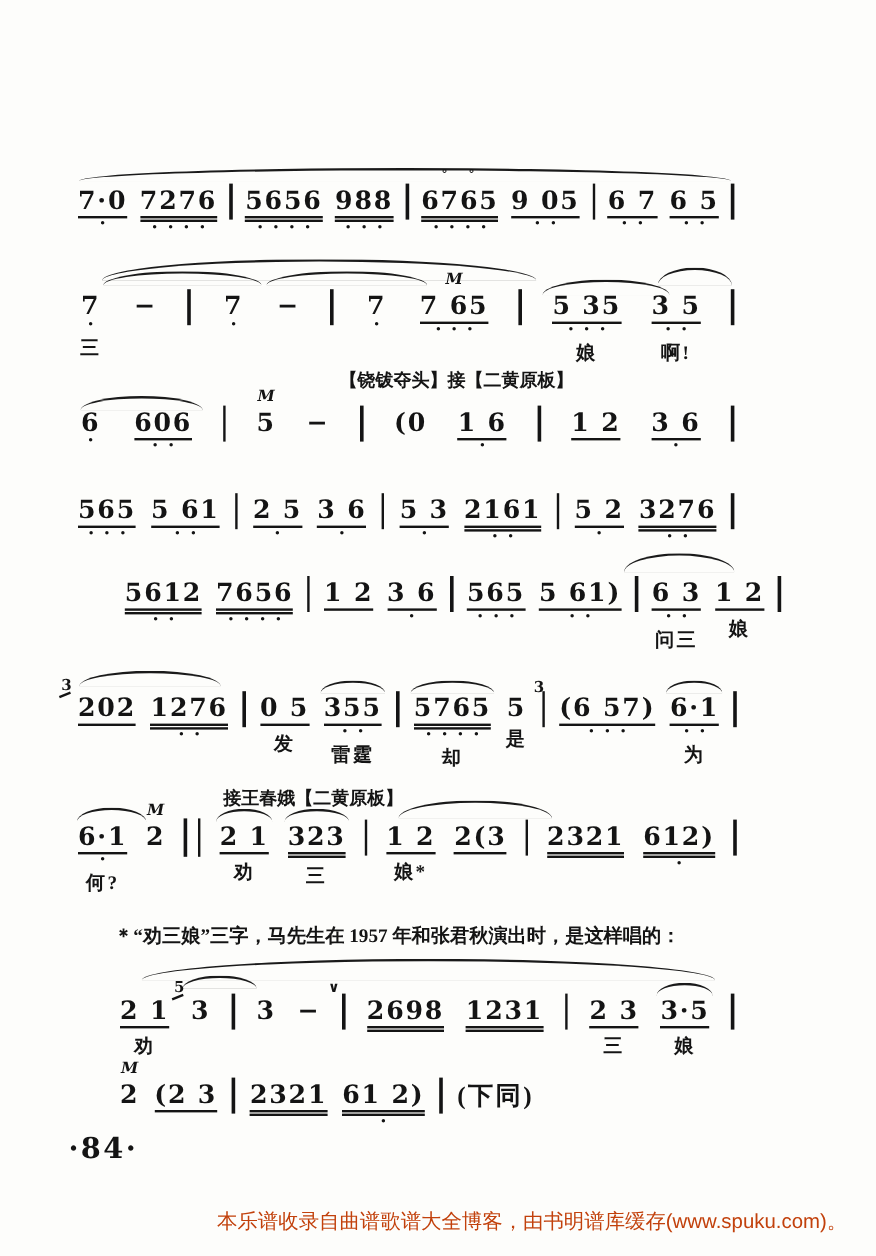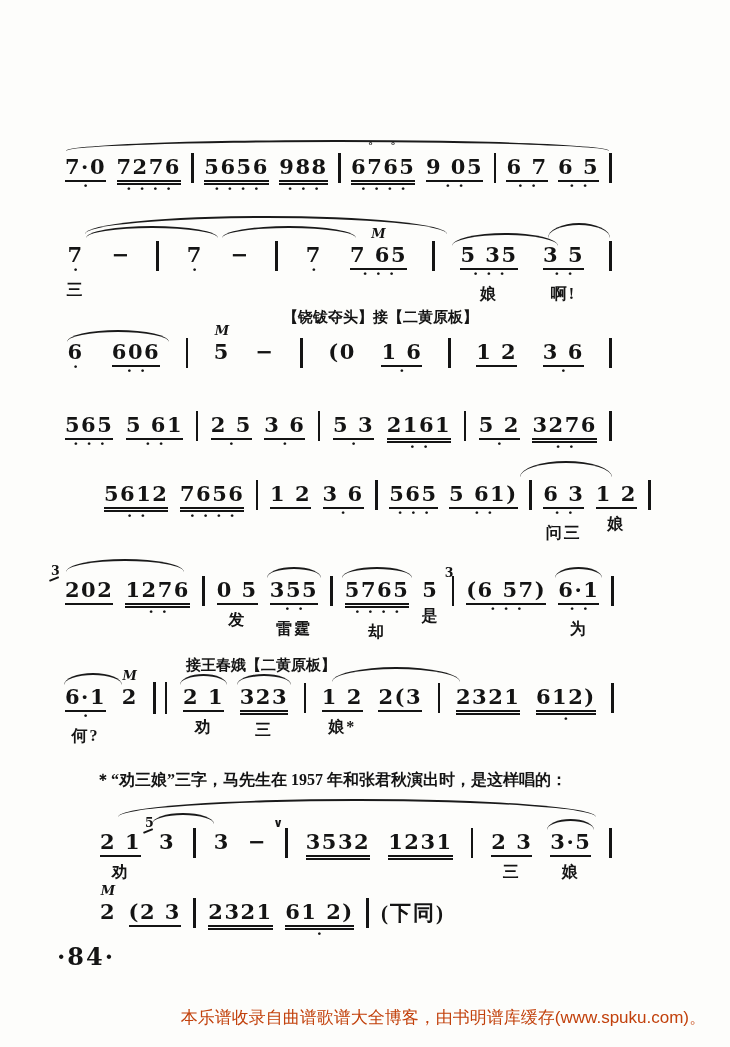--- a/index.html
+++ b/index.html
@@ -439,21 +439,21 @@
       <div class="bar"></div>
       <div class="cell">
         <div class="num">3</div>
       </div>
       <div class="cell">
         <div class="orn v">∨</div>
         <div class="num">−</div>
       </div>
       <div class="bar"></div>
       <div class="cell">
-        <div class="num">3532</div>
+        <div class="num">2698</div>
         <div class="beam"></div>
         <div class="beam"></div>
       </div>
       <div class="cell">
         <div class="num">1231</div>
         <div class="beam"></div>
         <div class="beam"></div>
       </div>
       <div class="bar"></div>
       <div class="cell">

